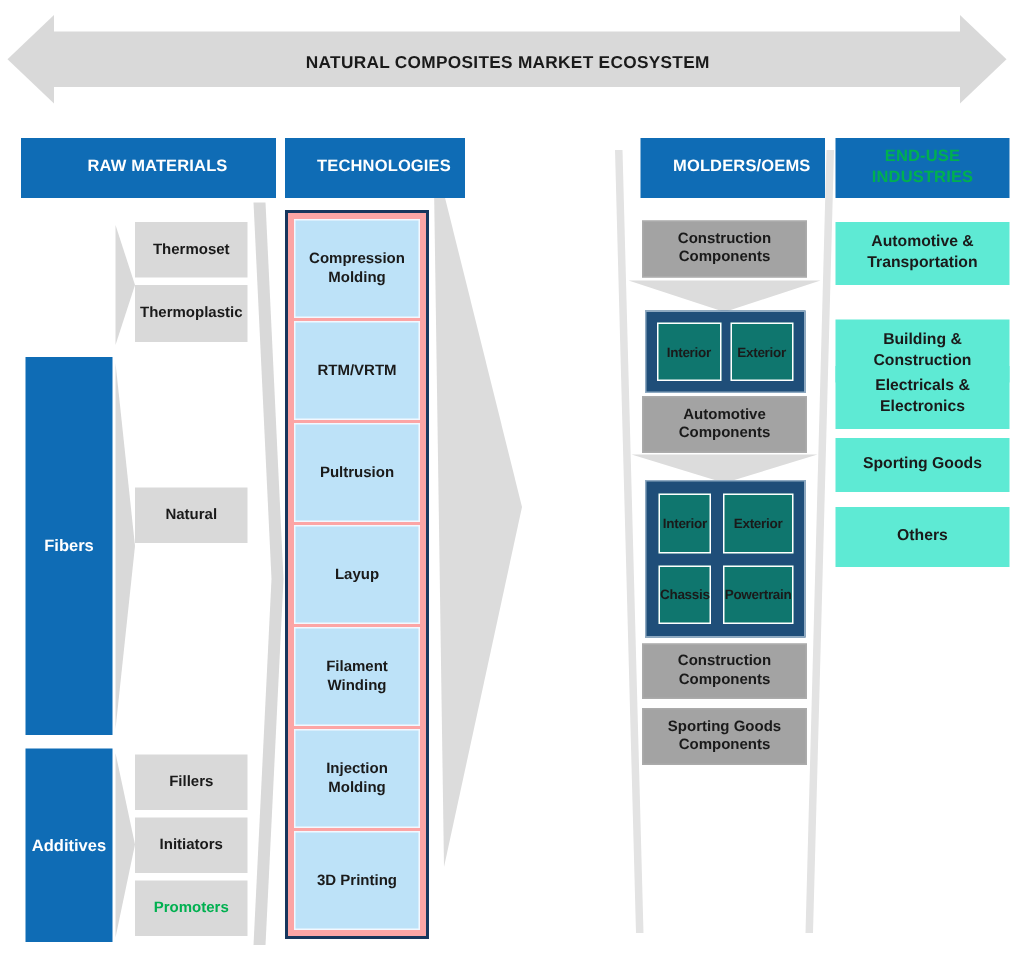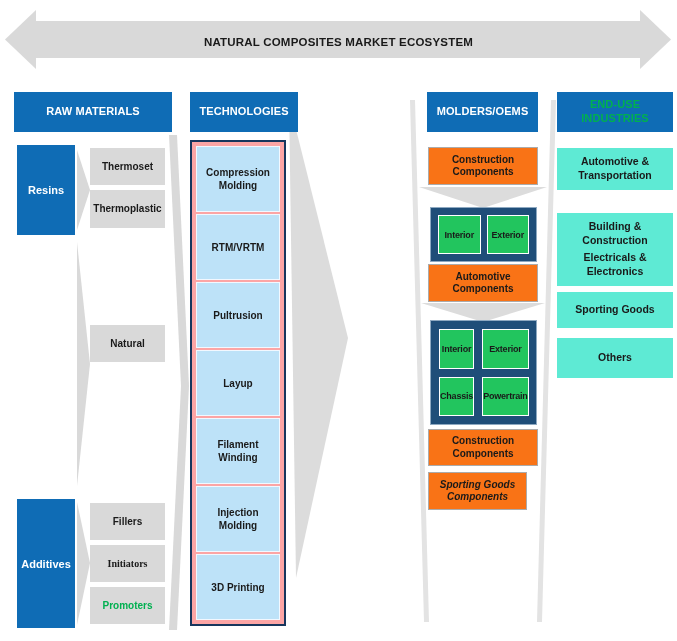--- a/index.html
+++ b/index.html
@@ -16,21 +16,21 @@
   
   .banner-title{
     left:0;top:36px;width:677px;text-align:center;
     font-size:11.5px;font-weight:bold;color:#1a1a1a;letter-spacing:.2px;
   }
 
   
   .col-header{
     background:#0F6CB5;color:#ffffff;font-weight:bold;font-size:11px;
     display:flex;align-items:center;justify-content:center;text-align:center;
-    line-height:1.25;letter-spacing:.1px;
+    line-height:1.25;letter-spacing:.1px;padding-left:12px;
   }
   .col-header.green-text{color:#00B050;padding:0 18px;box-sizing:border-box;}
 
   
   .cat-box{
     background:#0F6CB5;color:#ffffff;font-weight:bold;font-size:11px;
     display:flex;align-items:center;justify-content:center;text-align:center;
   }
 
   
@@ -48,32 +48,32 @@
     display:flex;flex-direction:column;gap:2px;padding:4px;
   }
   .tech-cell{
     flex:1;background:#BDE2F8;border:1px solid #F2F8FF;
     display:flex;align-items:center;justify-content:center;text-align:center;
     font-size:10px;font-weight:bold;color:#1a1a1a;line-height:1.3;padding:2px;
   }
 
   
   .molder-box{
-    background:#f97316;border:1px solid #ABABAB;
+    background:#a3a3a3;border:1px solid #ABABAB;
     display:flex;align-items:center;justify-content:center;text-align:center;
     font-size:10px;font-weight:bold;color:#1a1a1a;line-height:1.25;
     box-sizing:border-box;padding:2px;
   }
   .navy-box{
     background:#1F4E79;border:1px solid #8EA9C1;box-sizing:border-box;
   }
   .navy-box.row2{display:flex;gap:6px;padding:7px;}
   .navy-box.grid4{display:grid;grid-template-columns:1fr 1fr;gap:8px;padding:8px;}
   .navy-inner{
-    background:#22c55e;border:1px solid #FFFFFF;
+    background:#0f766e;border:1px solid #FFFFFF;
     display:flex;align-items:center;justify-content:center;
     font-size:9px;font-weight:bold;color:#1a1a1a;letter-spacing:-.2px;
     white-space:nowrap;flex:1;
   }
 
   
   .enduse-box{
     background:#5eead4;color:#1a1a1a;font-weight:bold;font-size:10.5px;
     display:flex;align-items:center;justify-content:center;text-align:center;
     line-height:1.3;box-sizing:border-box;padding:2px 6px;
@@ -112,28 +112,28 @@
 
 <div class="layer">
 
   <div class="abs banner-title">NATURAL COMPOSITES MARKET ECOSYSTEM</div>
 
   <div class="abs col-header" style="left:14px;top:92px;width:158px;height:40px;">RAW MATERIALS</div>
   <div class="abs col-header" style="left:190px;top:92px;width:108px;height:40px;">TECHNOLOGIES</div>
   <div class="abs col-header" style="left:427px;top:92px;width:111px;height:40px;">MOLDERS/OEMS</div>
   <div class="abs col-header green-text" style="left:557px;top:92px;width:116px;height:40px;">END-USE INDUSTRIES</div>
 
-  <div class="abs cat-box" style="left:17px;top:145px;width:58px;height:90px;">Resins</div>
+  <div class="abs cat-box" style="left:17px;top:238px;width:58px;height:252px;">Fibers</div>
   <div class="abs cat-box" style="left:17px;top:499px;width:58px;height:129px;">Additives</div>
 
   <div class="abs gray-box" style="left:90px;top:148px;width:75px;height:37px;">Thermoset</div>
   <div class="abs gray-box" style="left:90px;top:190px;width:75px;height:38px;">Thermoplastic</div>
   <div class="abs gray-box" style="left:90px;top:325px;width:75px;height:37px;">Natural</div>
   <div class="abs gray-box" style="left:90px;top:503px;width:75px;height:37px;">Fillers</div>
-  <div class="abs gray-box" style="left:90px;top:545px;width:75px;height:37px;font-family:Liberation Serif, serif;">Initiators</div>
+  <div class="abs gray-box" style="left:90px;top:545px;width:75px;height:37px;">Initiators</div>
   <div class="abs gray-box green-label" style="left:90px;top:587px;width:75px;height:37px;">Promoters</div>
 
   <div class="abs tech-col">
     <div class="tech-cell">Compression Molding</div>
     <div class="tech-cell">RTM/VRTM</div>
     <div class="tech-cell">Pultrusion</div>
     <div class="tech-cell">Layup</div>
     <div class="tech-cell">Filament Winding</div>
     <div class="tech-cell">Injection Molding</div>
     <div class="tech-cell">3D Printing</div>
@@ -149,21 +149,21 @@
   <div class="abs molder-box" style="left:428px;top:264px;width:110px;height:38px;">Automotive Components</div>
 
   <div class="abs navy-box grid4" style="left:430px;top:320px;width:107px;height:105px;">
     <div class="navy-inner">Interior</div>
     <div class="navy-inner">Exterior</div>
     <div class="navy-inner">Chassis</div>
     <div class="navy-inner">Powertrain</div>
   </div>
 
   <div class="abs molder-box" style="left:428px;top:429px;width:110px;height:37px;">Construction Components</div>
-  <div class="abs molder-box" style="left:428px;top:472px;width:99px;height:38px;font-style:italic;">Sporting Goods Components</div>
+  <div class="abs molder-box" style="left:428px;top:472px;width:110px;height:38px;">Sporting Goods Components</div>
 
   <div class="abs enduse-box" style="left:557px;top:148px;width:116px;height:42px;">Automotive &amp; Transportation</div>
   <div class="abs enduse-box" style="left:557px;top:196px;width:116px;height:42px;margin-top:17px;">Building &amp; Construction</div>
   <div class="abs enduse-box" style="left:557px;top:244px;width:116px;height:42px;">Electricals &amp; Electronics</div>
   <div class="abs enduse-box green-label" style="left:557px;top:292px;width:116px;height:36px;">Sporting Goods</div>
   <div class="abs enduse-box" style="left:557px;top:338px;width:116px;height:40px;">Others</div>
 
 </div>
 
 </body></html>

